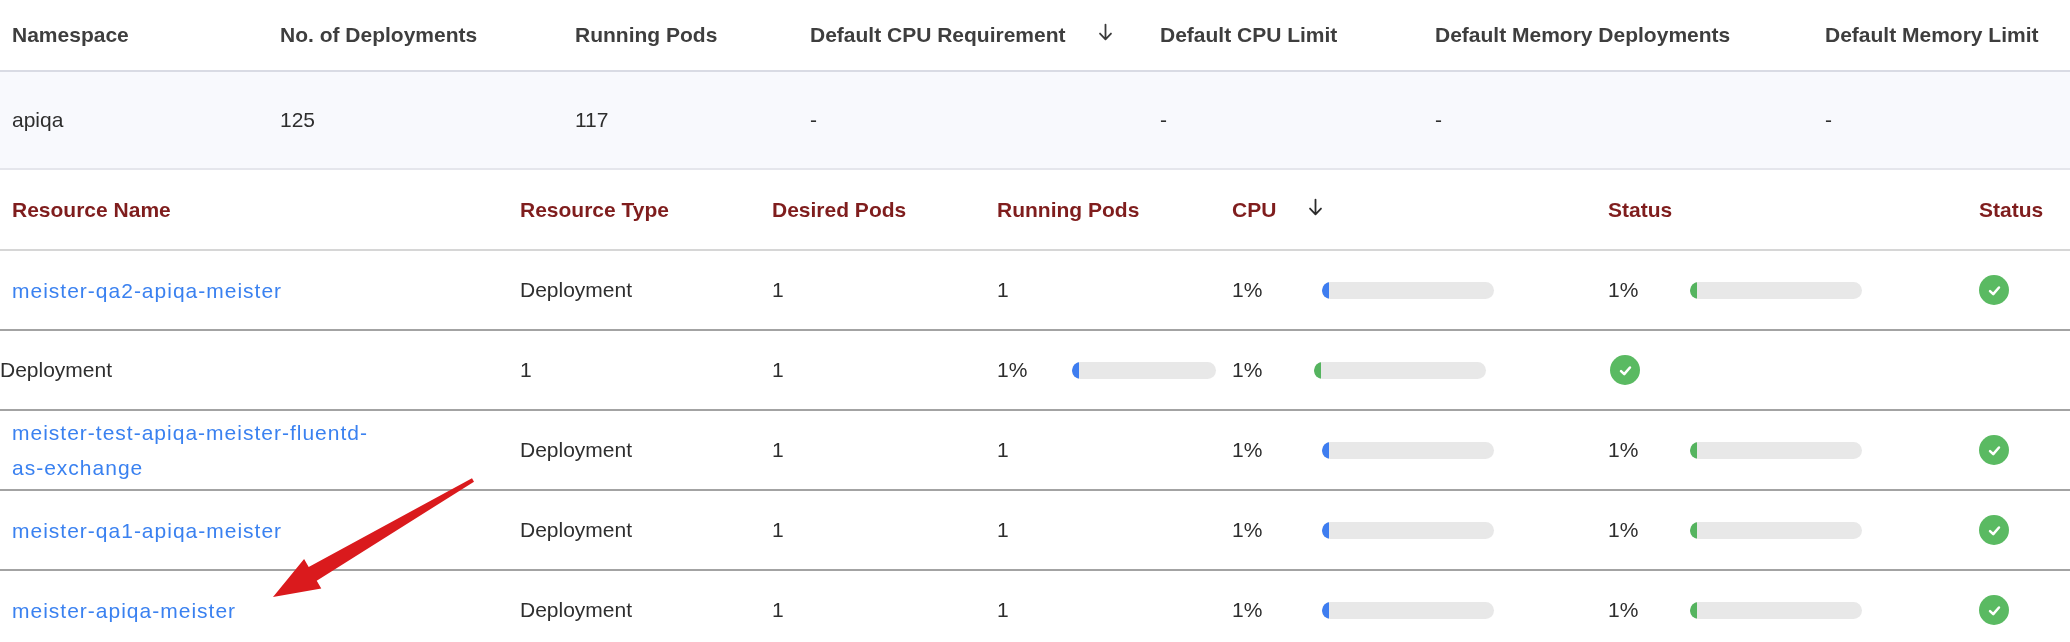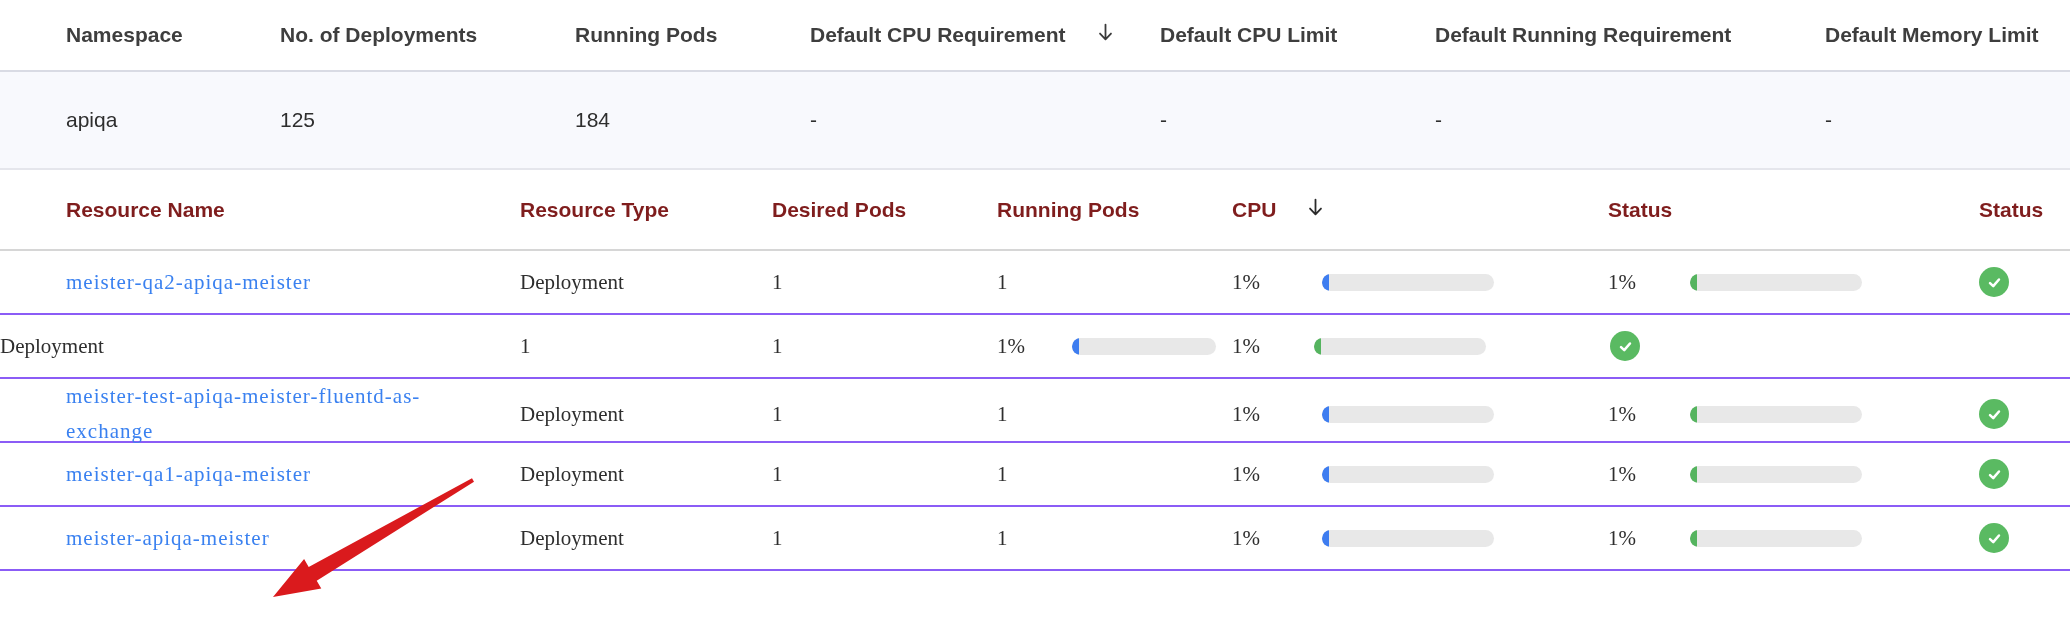--- a/index.html
+++ b/index.html
@@ -20,28 +20,28 @@
     font-family:"Liberation Sans","DejaVu Sans",sans-serif;
     font-size:21px;color:#2e2e2e;
     overflow:hidden;
   }
   
   .t1-grid{display:grid;grid-template-columns:280px 295px 235px 350px 275px 390px 245px;align-items:center;}
   .t1-header{height:72px;border-bottom:2px solid #d9dbe4;}
   .t1-header .cell{font-weight:600;color:#3e3e3e;}
   .t1-row{height:98px;background:var(--row-highlight-bg);border-bottom:2px solid #e5e6ec;}
   .cell{padding-right:16px;}
-  .cell.first{padding-left:18px;margin-left:48px;}
+  .cell.first{padding-left:12px;}
   .sort-wrap{display:inline-flex;align-items:center;gap:32px;}
   .sort-icon{flex:0 0 auto;display:inline-block;}
   
   .t2-grid{display:grid;grid-template-columns:520px 252px 225px 235px 376px 369px 93px;align-items:center;}
   .t2-header{height:81px;border-bottom:2px solid #d6d6d6;}
   .t2-header .cell{font-weight:700;color:#7f1d1d;}
-  .t2-row{height:64px;border-bottom:2px solid #8b5cf6;font-family:Liberation Serif, serif;}
+  .t2-row{height:80px;border-bottom:2px solid #a3a3a3;}
   .name-link{
     display:block;max-width:370px;
     color:var(--link-blue);text-decoration:none;
     letter-spacing:1px;line-height:35px;cursor:pointer;
   }
   .metric-cell{display:flex;align-items:center;}
   .pct{display:inline-block;}
   .pct.cpu{width:90px;}
   .pct.mem{width:82px;}
   .bar{position:relative;display:inline-block;width:172px;height:17px;border-radius:9px;background:var(--bar-track);overflow:hidden;}
@@ -71,28 +71,28 @@
         <span class="sort-wrap">
           <span>Default CPU Requirement</span>
           <span class="sort-icon">
             <svg width="15" height="19" viewBox="0 0 14 18">
                 <path d="M7 1.5 V15 M1.8 10 L7 15.5 L12.2 10" stroke="#3a3a3a" stroke-width="1.7" fill="none" stroke-linecap="round" stroke-linejoin="round"></path>
               </svg>
           </span>
         </span>
       </div>
       <div class="cell">Default CPU Limit</div>
-      <div class="cell">Default Running Requirement</div>
+      <div class="cell">Default Memory Deployments</div>
       <div class="cell">Default Memory Limit</div>
     </div>
 
     <div class="t1-grid t1-row">
       <div class="cell first">apiqa</div>
       <div class="cell">125</div>
-      <div class="cell">184</div>
+      <div class="cell">117</div>
       <div class="cell">-</div>
       <div class="cell">-</div>
       <div class="cell">-</div>
       <div class="cell">-</div>
     </div>
   </div>
 
   <div>
     <div class="t2-grid t2-header">
       <div class="cell first">Resource Name</div>

